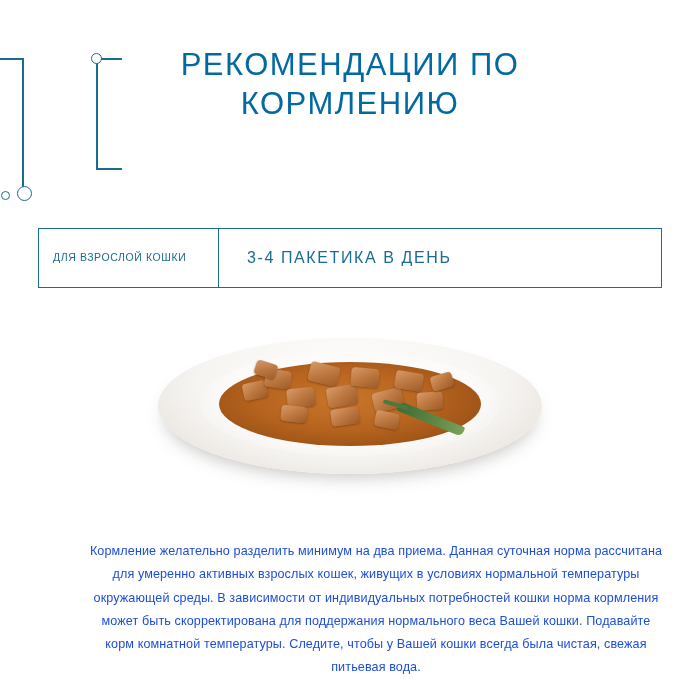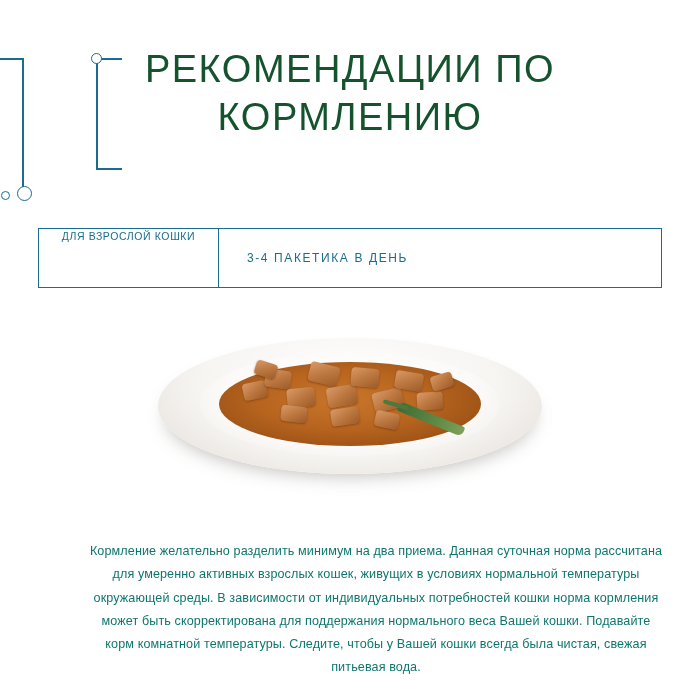--- a/index.html
+++ b/index.html
@@ -23,24 +23,24 @@
 
   
   .header {
     position: relative;
     padding: 28px 60px 10px 60px;
     height: 170px;
     box-sizing: border-box;
   }
   .title {
     text-align: center;
-    font-size: 38px;
+    font-size: 31px;
     line-height: 1.25;
     letter-spacing: 1.5px;
-    color: #14532d;
+    color: #0369a1;
     font-weight: 400;
     margin: 18px auto 0 auto;
     max-width: 560px;
   }
 
   
   .deco {
     position: absolute;
     pointer-events: none;
   }
@@ -72,38 +72,39 @@
     margin: 58px 38px 0 38px;
     border: 1.4px solid #1a6d8e;
     display: flex;
     align-items: stretch;
     height: 58px;
   }
   .dose-left {
     width: 180px;
     border-right: 1.4px solid #1a6d8e;
     display: flex;
+    flex-direction: column;
     justify-content: center;
     padding: 0 14px;
     box-sizing: border-box;
   }
   .dose-left span {
     display: block;
     font-size: 10.5px;
     letter-spacing: 0.6px;
     line-height: 1.45;
     color: #1a6d8e;
     white-space: nowrap;
   }
   .dose-right {
     flex: 1;
     display: flex;
     align-items: center;
     padding-left: 28px;
-    font-size: 12px;
+    font-size: 16px;
     letter-spacing: 1.6px;
     color: #1a6d8e;
   }
 
   
   .photo {
     position: relative;
     width: 700px;
     height: 200px;
     margin-top: 42px;
@@ -175,21 +176,21 @@
     border-radius: 3px;
     transform: rotate(-6deg);
   }
 
   
   .body-copy {
     margin: 10px 36px 0 88px;
     text-align: center;
     font-size: 12.6px;
     line-height: 1.85;
-    color: #0f766e;
+    color: #1d4ed8;
     letter-spacing: 0.1px;
   }
 </style>
 </head>
 <body>
 
 <div class="page">
 
   <div class="header">
     <div class="deco">

